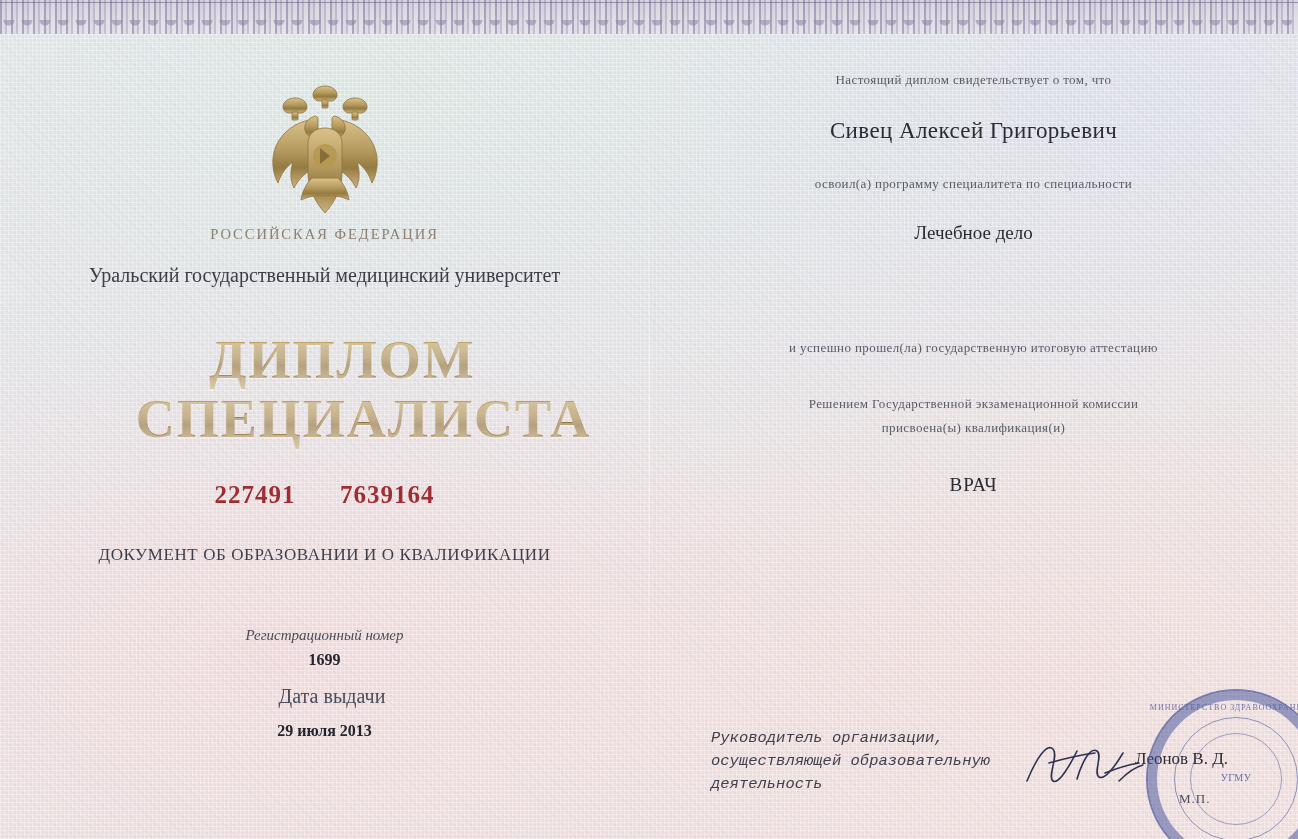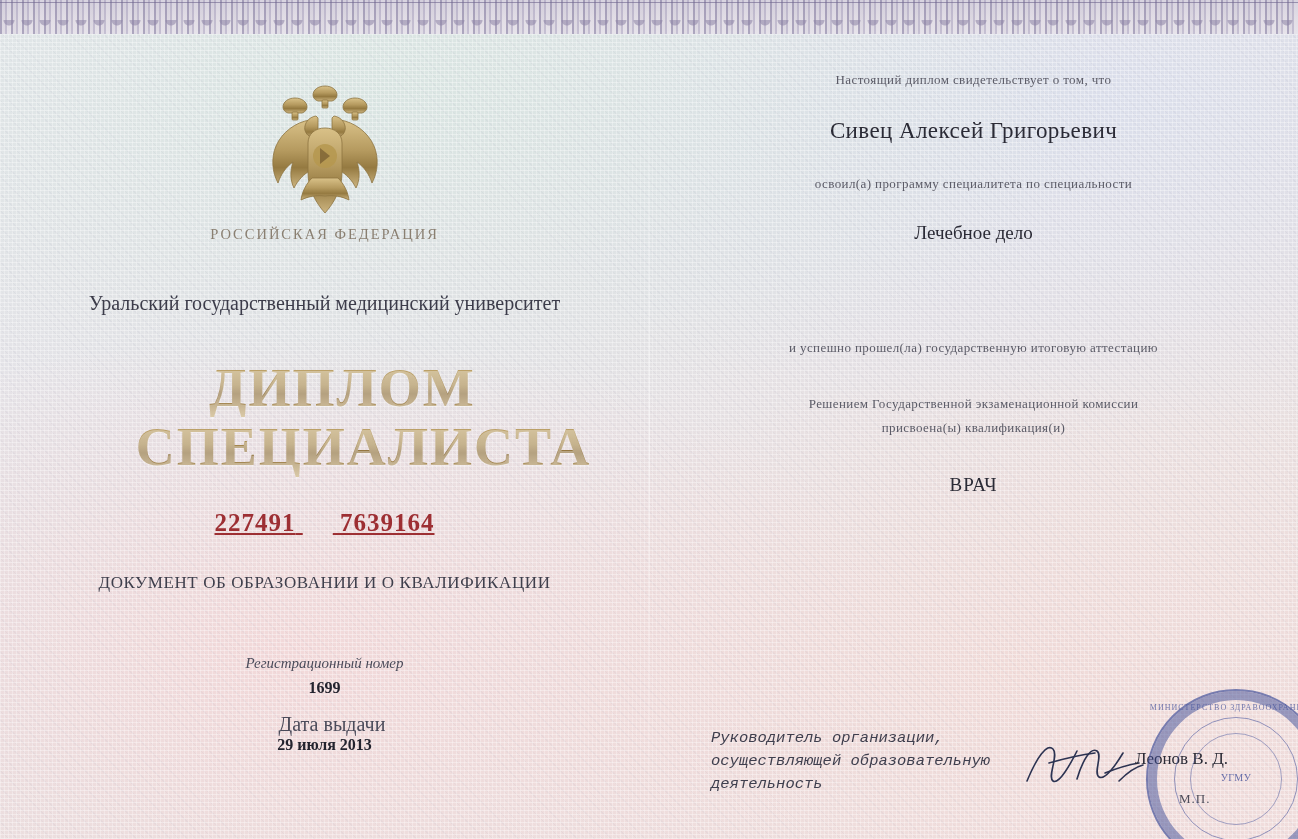--- a/index.html
+++ b/index.html
@@ -85,21 +85,21 @@
     display: flex; align-items: center; justify-content: center;
   }
   .country {
     margin-top: 6px;
     font-size: 14.5px;
     letter-spacing: 2.0px;
     color: #8a7f71;
     font-family: "Liberation Serif", serif;
   }
   .university {
-    margin-top: 46px;
+    margin-top: 18px;
     font-size: 20px;
     line-height: 28px;
     color: #3c3c4a;
     padding: 0 52px;
   }
   .title-main {
     margin-top: 42px;
     font-size: 0;
     line-height: 0;
   }
@@ -118,21 +118,20 @@
   .title-line.l1 { font-size: 54px; line-height: 58px; }
   .title-line.l2 { font-size: 54px; line-height: 60px; padding-left: 42px; }
 
   .serials {
     margin-top: 32px;
     color: #9d2f33;
     font-size: 25px;
     font-weight: bold;
     letter-spacing: 1px;
     font-family: "Liberation Serif", serif;
-    text-decoration: underline;
   }
   .serials .sep { display: inline-block; width: 30px; }
 
   .doc-kind {
     margin-top: 36px;
     font-size: 17px;
     letter-spacing: 0.6px;
     color: #3f3f4c;
   }
 
@@ -148,21 +147,21 @@
     font-size: 16px;
     color: #23232e;
   }
   .date-label {
     margin-top: 16px;
     font-size: 20px;
     color: #4b4b5a;
     padding-left: 15px;
   }
   .date-value {
-    margin-top: 0;
+    margin-top: 14px;
     font-weight: bold;
     font-size: 16px;
     color: #23232e;
   }
 
   
   .right-page {
     position: absolute;
     left: 649px; top: 34px;
     width: 649px; height: 805px;

